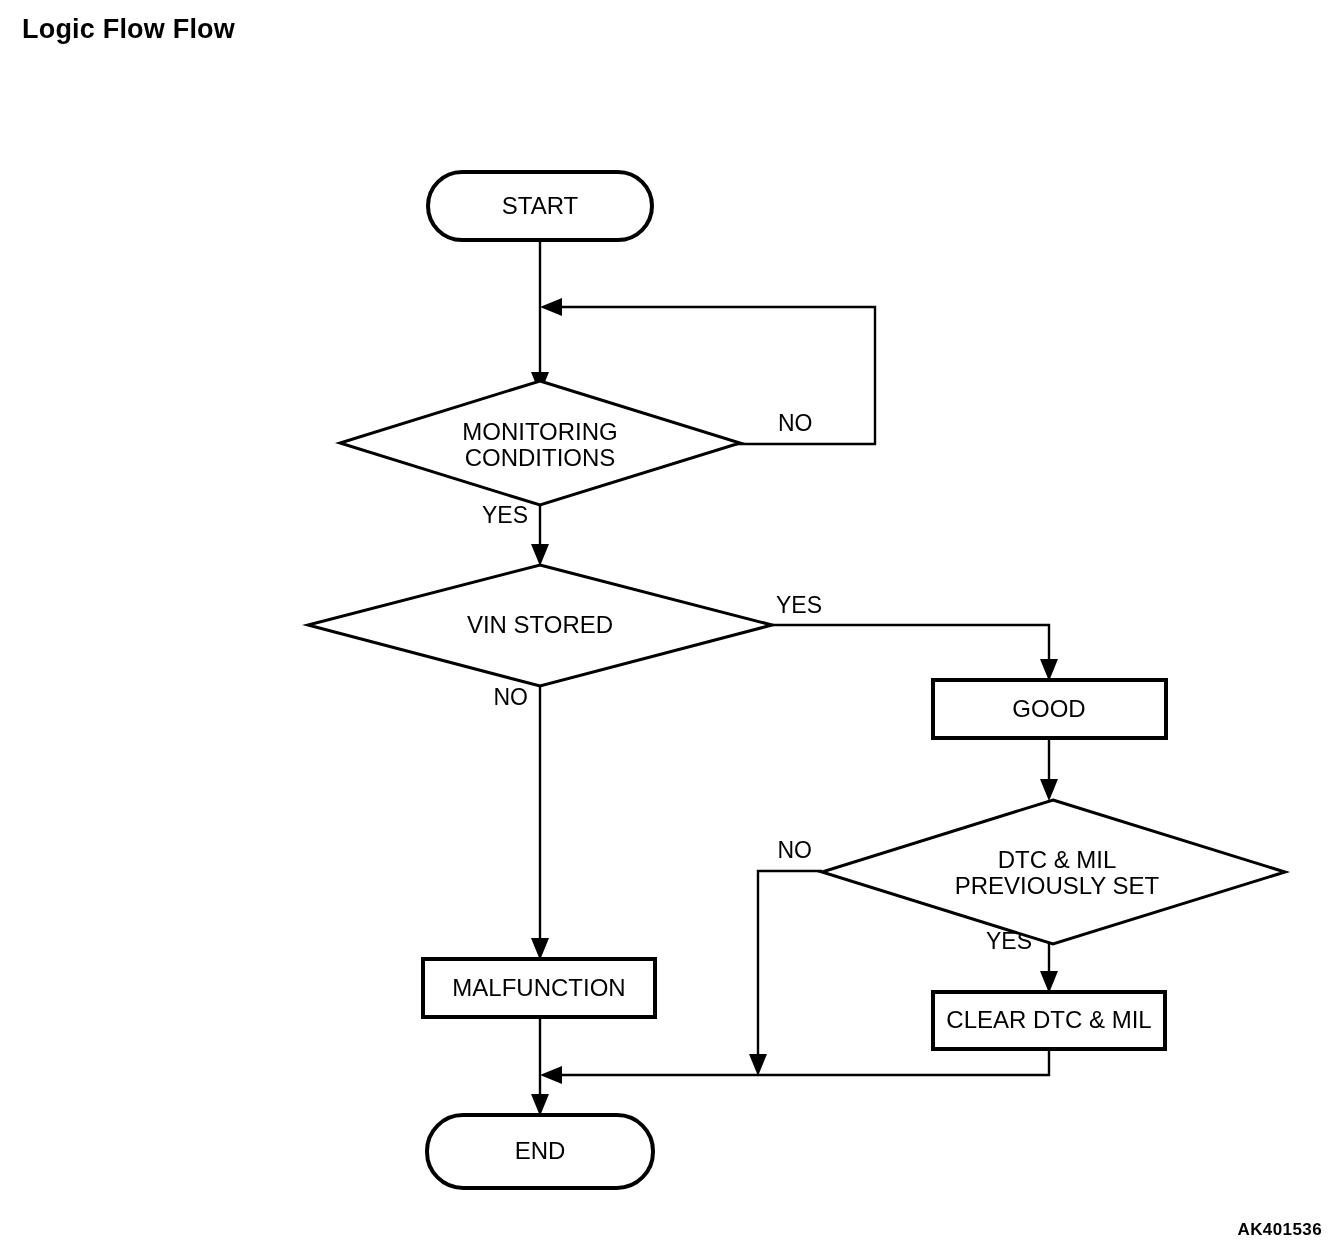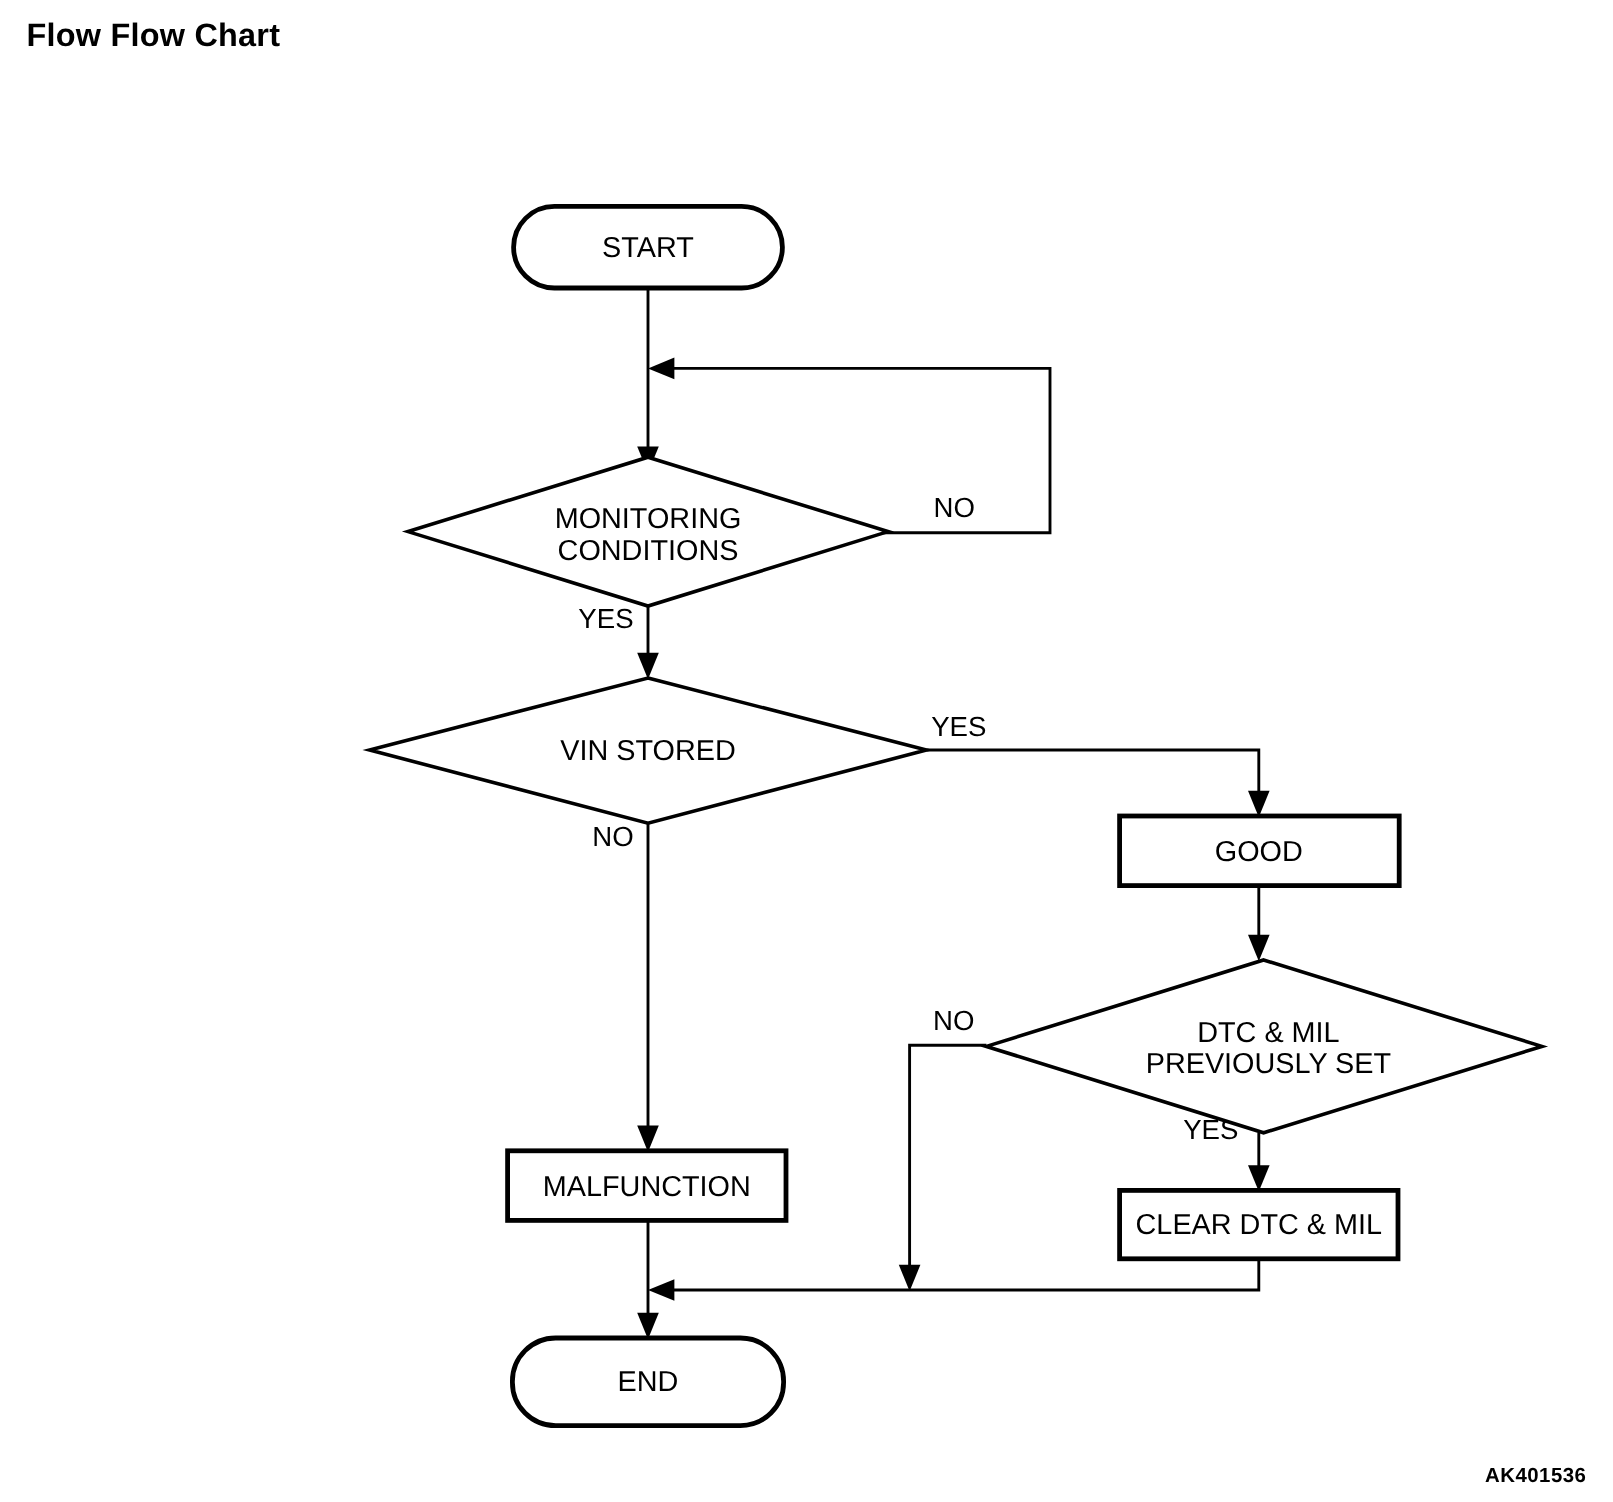--- a/index.html
+++ b/index.html
@@ -74,21 +74,21 @@
     font-size: 23px;
     fill: #000000;
     dominant-baseline: middle;
   }
   .edge-label.anchor-start { text-anchor: start; }
   .edge-label.anchor-end { text-anchor: end; }
 </style>
 </head>
 <body>
 
-<div id="page-title">Flow Flow Chart</div>
+<div id="page-title">Logic Flow Flow</div>
 
 <svg id="flow-svg" viewBox="0 0 1344 1252">
 
   <g>
     <path class="edge-line thin" d="M 540 240 L 540 382"></path>
     <polygon class="edge-head" points="540,394 531,372 549,372"></polygon>
   </g>
 
   <g>
     <path class="edge-line thin" d="M 708 444 L 875 444 L 875 307 L 556 307"></path>

